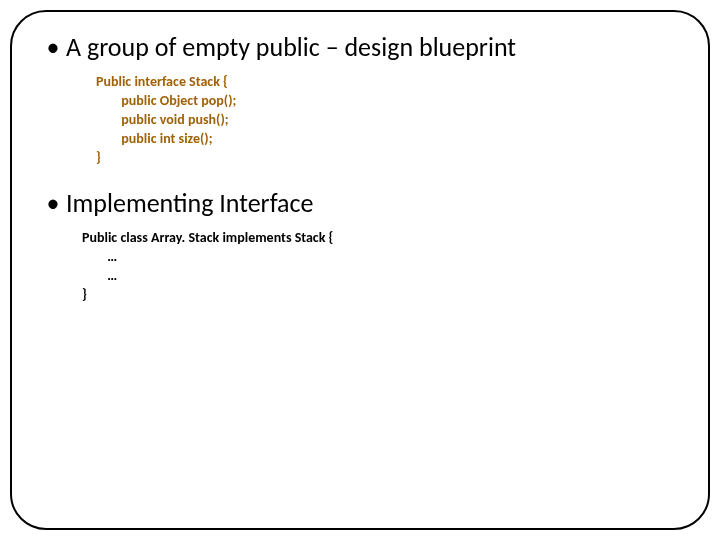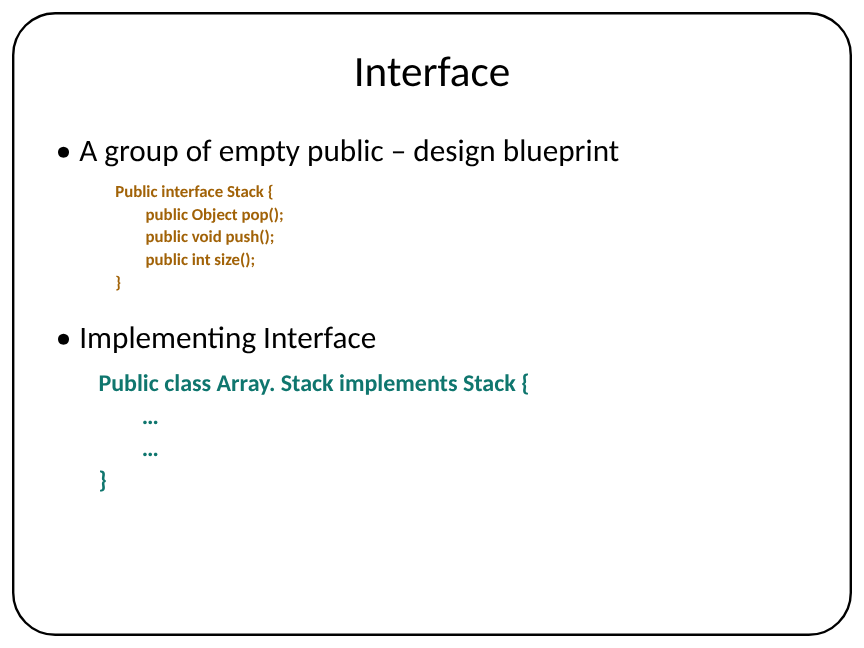--- a/index.html
+++ b/index.html
@@ -41,31 +41,30 @@
     white-space: pre;
     color: #a16207;
     font-size: 14px;
     line-height: 1.35;
   }
   .code-block-2 {
     margin-left: 42px;
     margin-bottom: 12px;
     font-weight: 700;
     white-space: pre;
-    color: #0f766e;
-    font-size: 20px;
+    color: #000000;
+    font-size: 14px;
     line-height: 1.35;
   }
 </style>
 </head>
 <body>
 
 <div class="slide">
 
-  <h1 class="title">Interface</h1>
 
   <div class="bullet">
     <span class="dot">•</span>
     <span class="txt">A group of empty public – design blueprint</span>
   </div>
 
   <div class="code-block">Public interface Stack {
         public Object pop();
         public void push();
         public int size();

